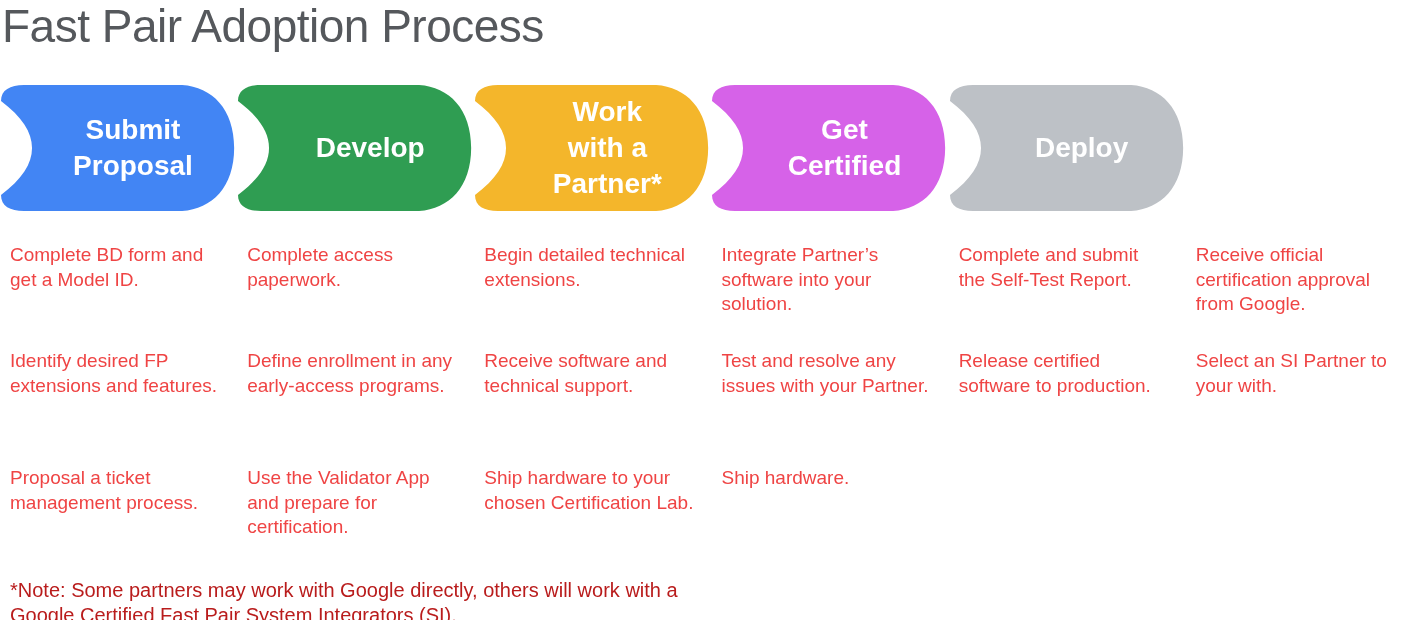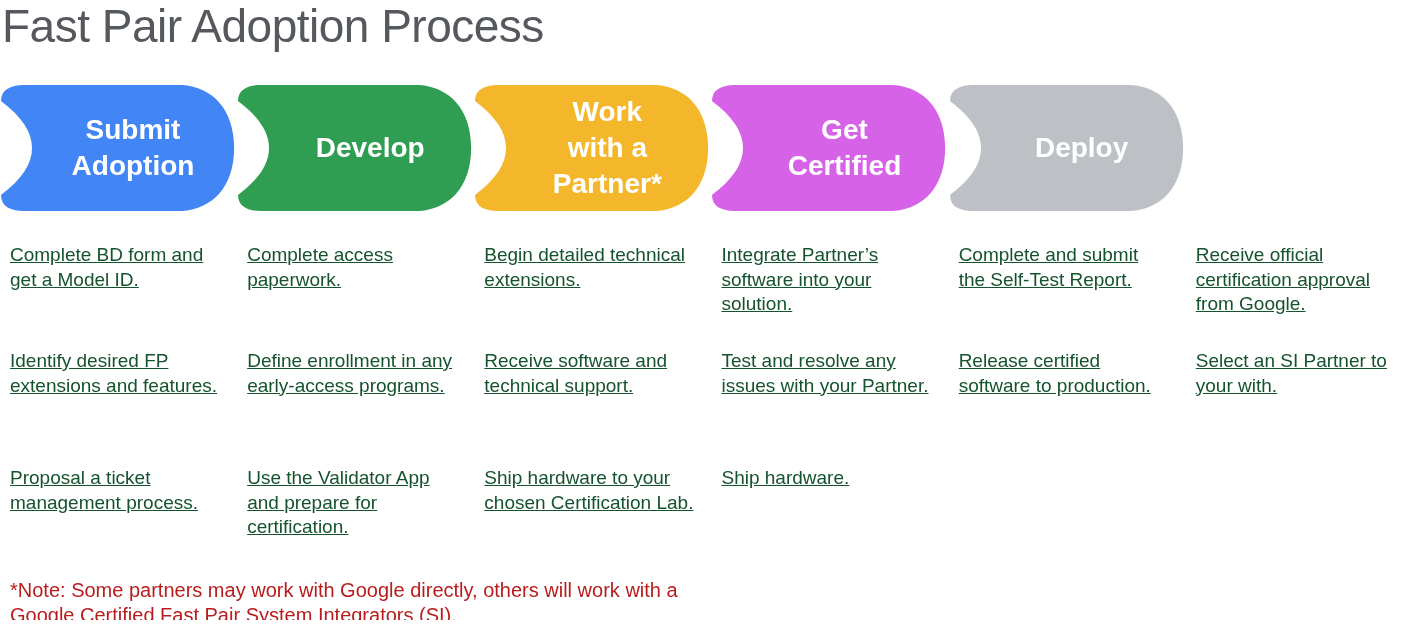--- a/index.html
+++ b/index.html
@@ -23,21 +23,21 @@
   }
 
   .desc-grid{
     position:absolute;left:10px;top:243px;
     display:grid;
     grid-template-columns:repeat(6,237.16px);
     grid-template-rows:106px 117px auto;
   }
   .desc-cell{
     padding-right:26px;
-    font-size:19px;line-height:24.5px;color:#14532d;text-decoration:underline;
+    font-size:19px;line-height:24.5px;color:#ef4444;
   }
 
   .footnote{
     position:absolute;left:10px;top:578px;width:712px;
     font-size:20px;line-height:25px;color:#b91c1c;
   }
 </style>
 </head>
 <body>
 
@@ -45,21 +45,21 @@
 
   <div class="page-title">Fast Pair Adoption Process</div>
 
   <div class="steps">
 
     <div class="step">
       <svg viewBox="0 0 237 126" preserveAspectRatio="none">
         <path d="M 24 0 L 182 0 C 212 2 234 24 234 63 C 234 102 212 124 182 126 L 24 126 C 10 126 1 121 1 110 C 22 94 32 79 32 63 C 32 47 22 32 1 16 C 1 5 10 0 24 0 Z" fill="#4285F4"></path>
       </svg>
       <div class="step-label">Submit
-Adoption</div>
+Proposal</div>
     </div>
 
 
     <div class="step">
       <svg viewBox="0 0 237 126" preserveAspectRatio="none">
         <path d="M 24 0 L 182 0 C 212 2 234 24 234 63 C 234 102 212 124 182 126 L 24 126 C 10 126 1 121 1 110 C 22 94 32 79 32 63 C 32 47 22 32 1 16 C 1 5 10 0 24 0 Z" fill="#2F9D52"></path>
       </svg>
       <div class="step-label">Develop</div>
     </div>
 

